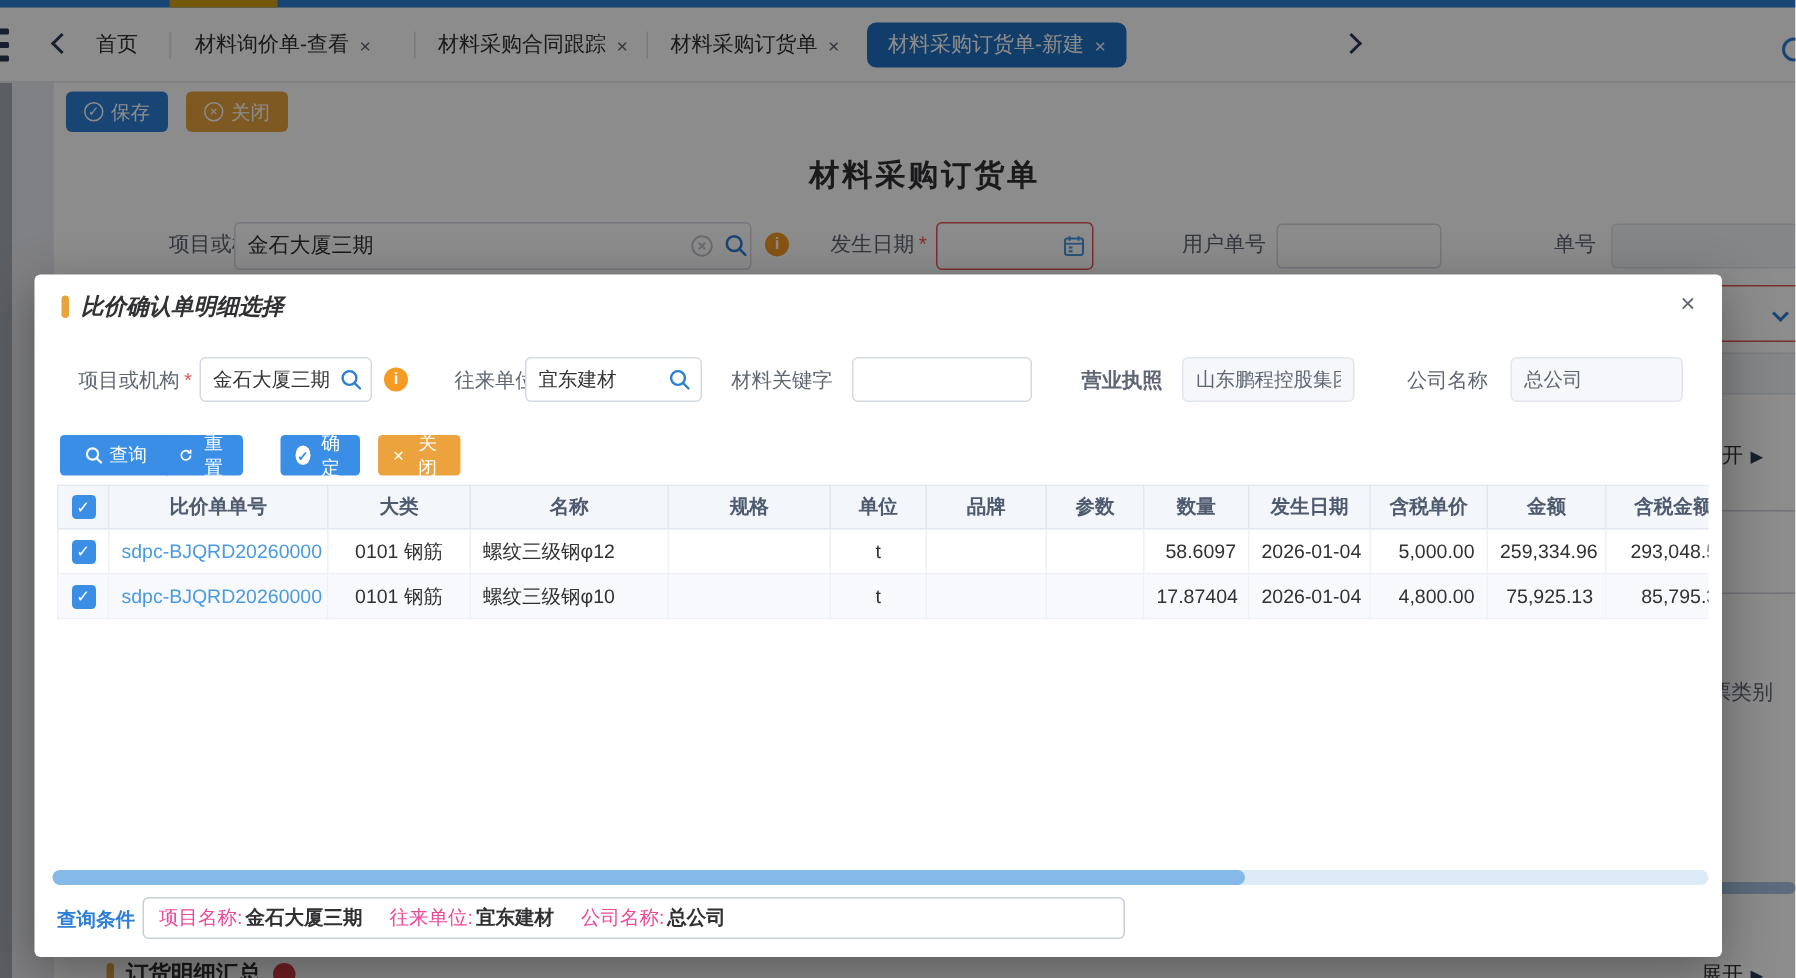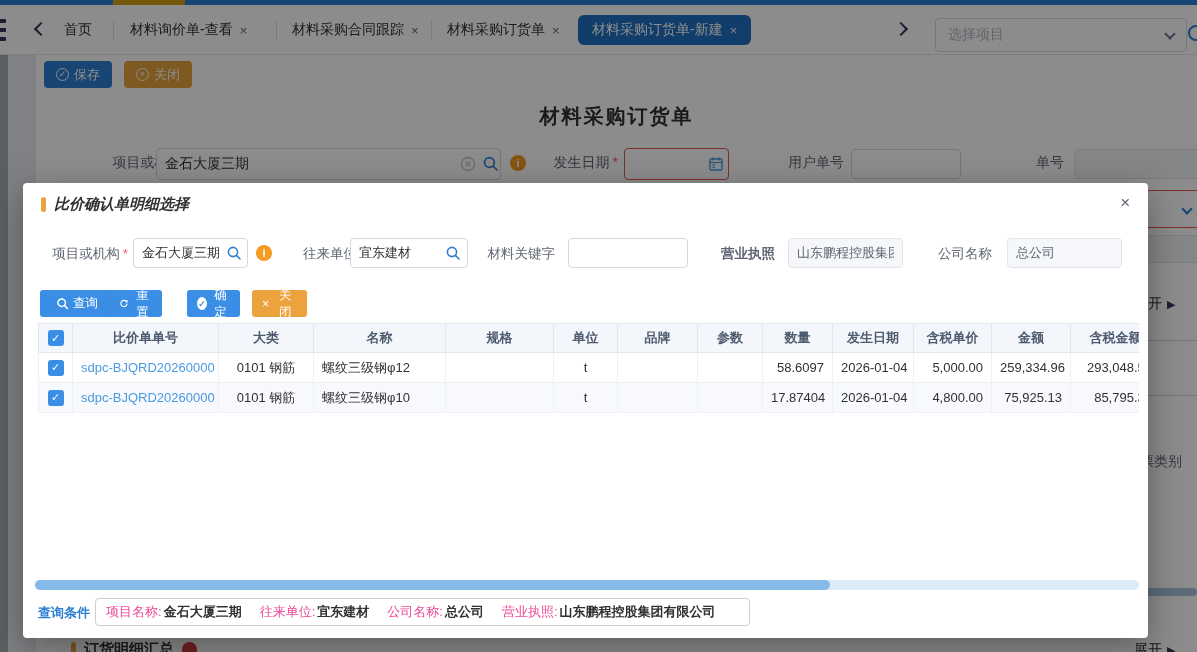--- a/index.html
+++ b/index.html
@@ -120,24 +120,20 @@
     <span>材料采购订货单</span>
     <span class="x">×</span>
   </div>
   <div class="tab active" style="left:578px;">
     <span>材料采购订货单-新建</span>
     <span class="x">×</span>
   </div>
 
   <span class="chev right"></span>
 
-  <div class="proj-select">
-    <span class="ph">选择项目</span>
-    <span class="dd-chev"></span>
-  </div>
   <span class="top-circle"></span>
 </header>
 
 <main class="page">
   <div class="edge"></div>
   <div class="panel">
 
     <div class="pg-toolbar">
       <button class="btn blue">
         <span class="ring">✓</span>
@@ -347,16 +343,15 @@
   <div class="hscroll">
     <div class="hthumb"></div>
   </div>
 
   <div class="m-footer">
     <span class="qc-label">查询条件</span>
     <div class="qc-box">
       <span><span class="lab">项目名称:</span><b>金石大厦三期</b></span>
       <span><span class="lab">往来单位:</span><b>宜东建材</b></span>
       <span><span class="lab">公司名称:</span><b>总公司</b></span>
-      <span><span class="lab">营业执照:</span><b>山东鹏程控股集团有限公司</b></span>
     </div>
   </div>
 </section>
 
 </body></html>

